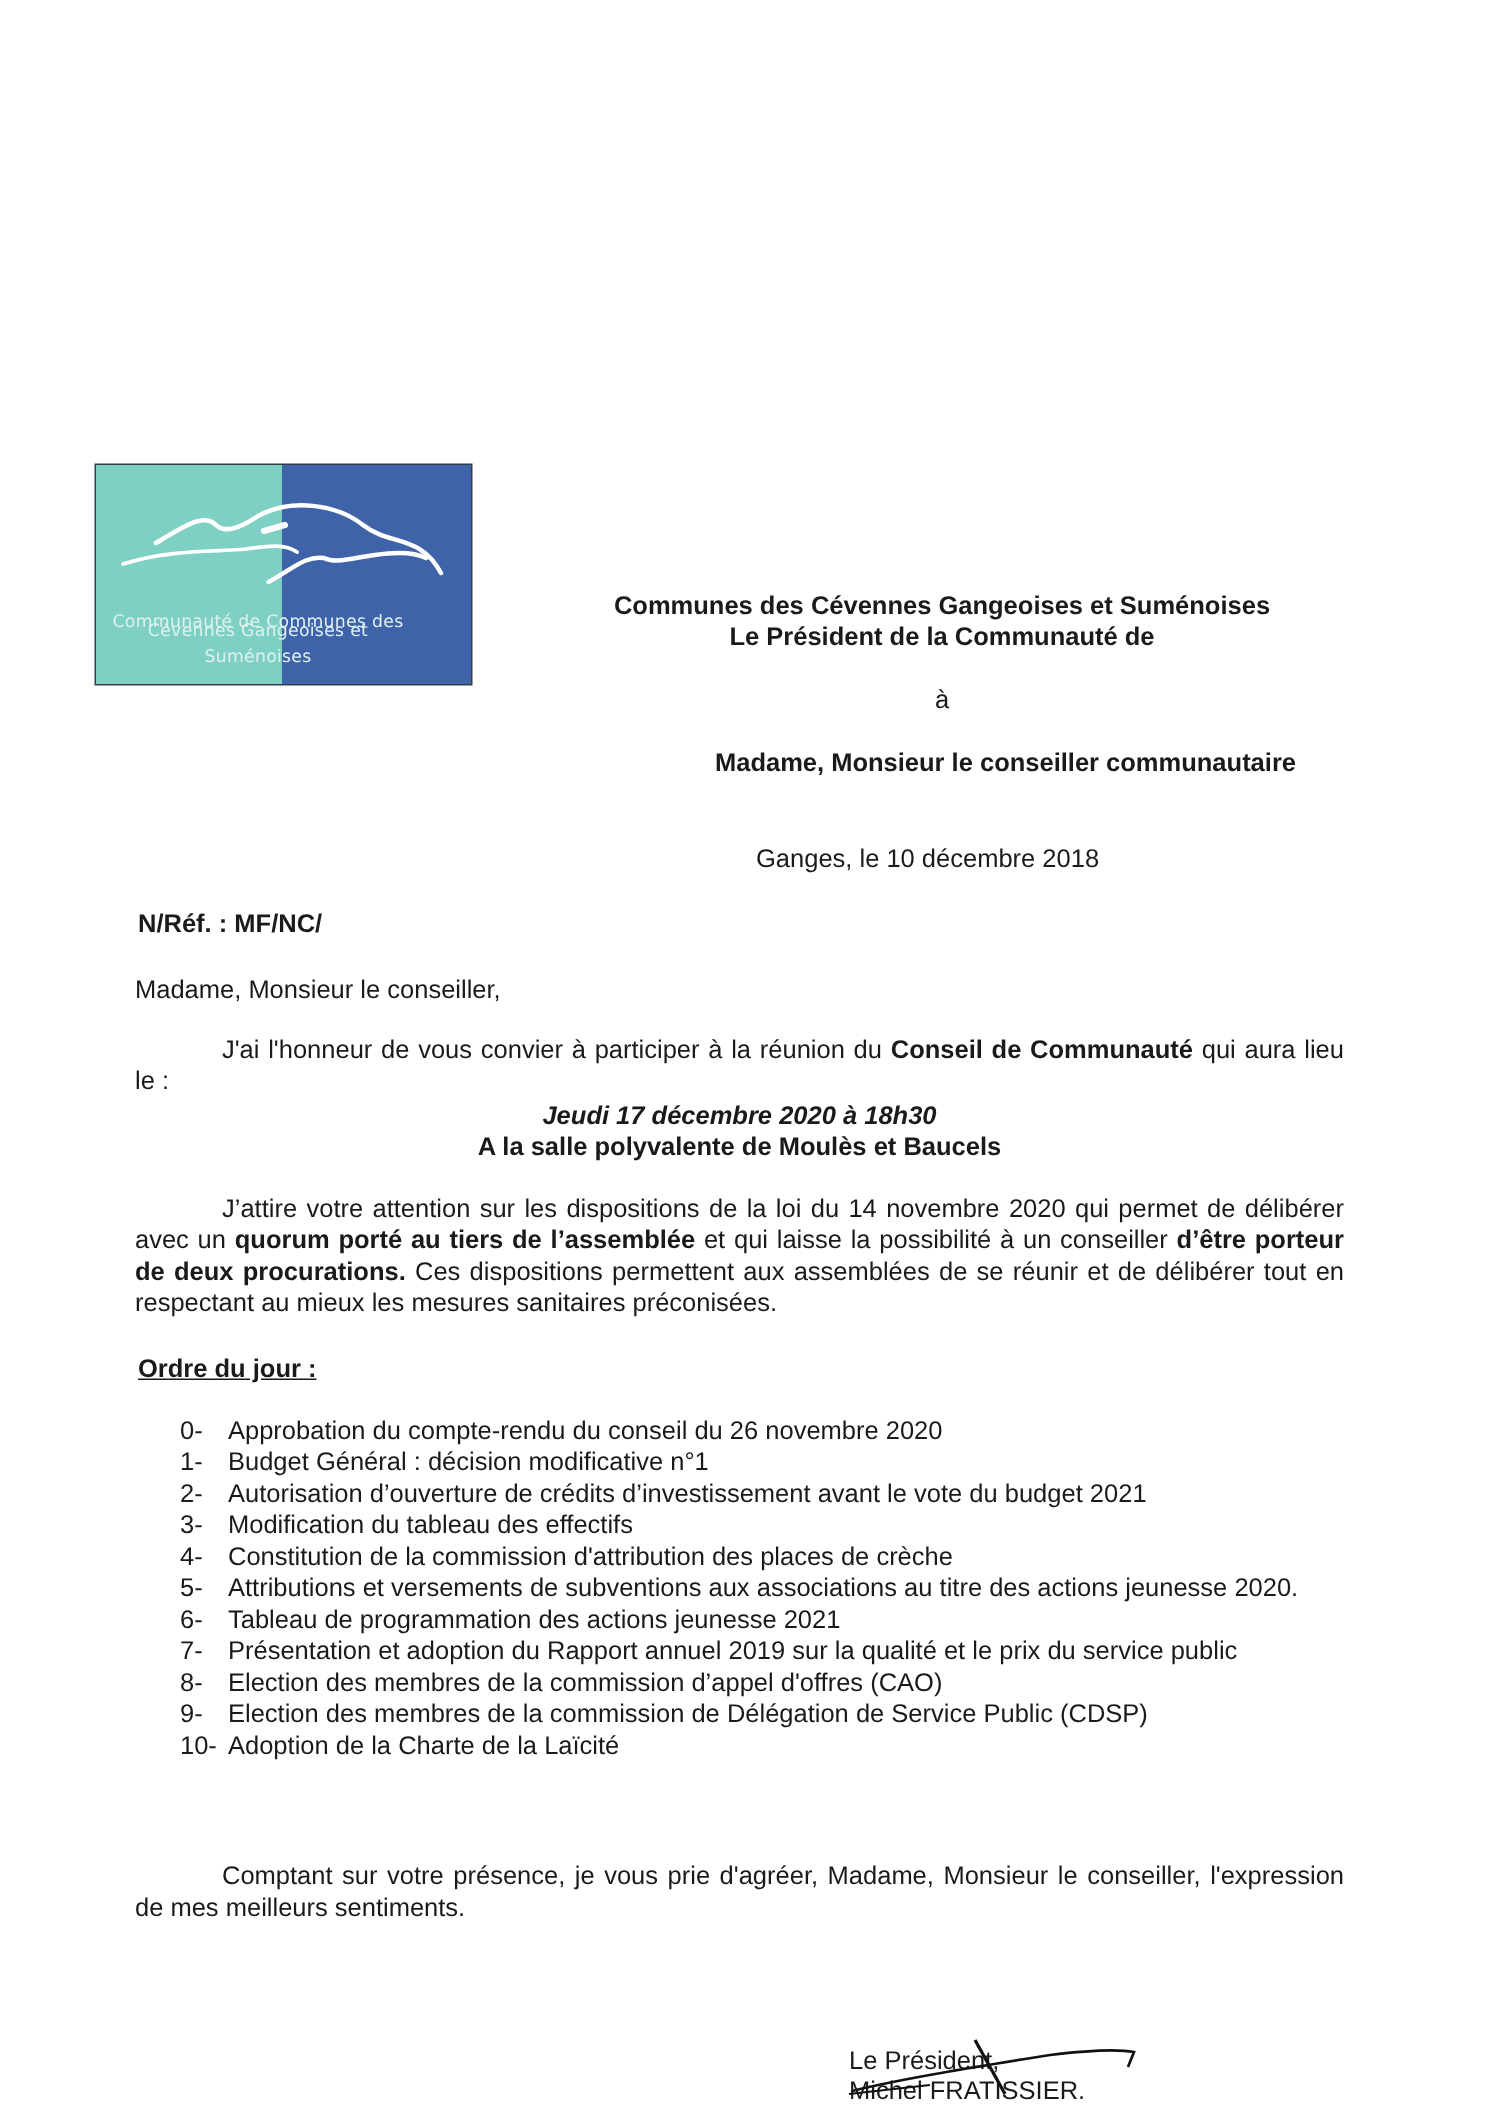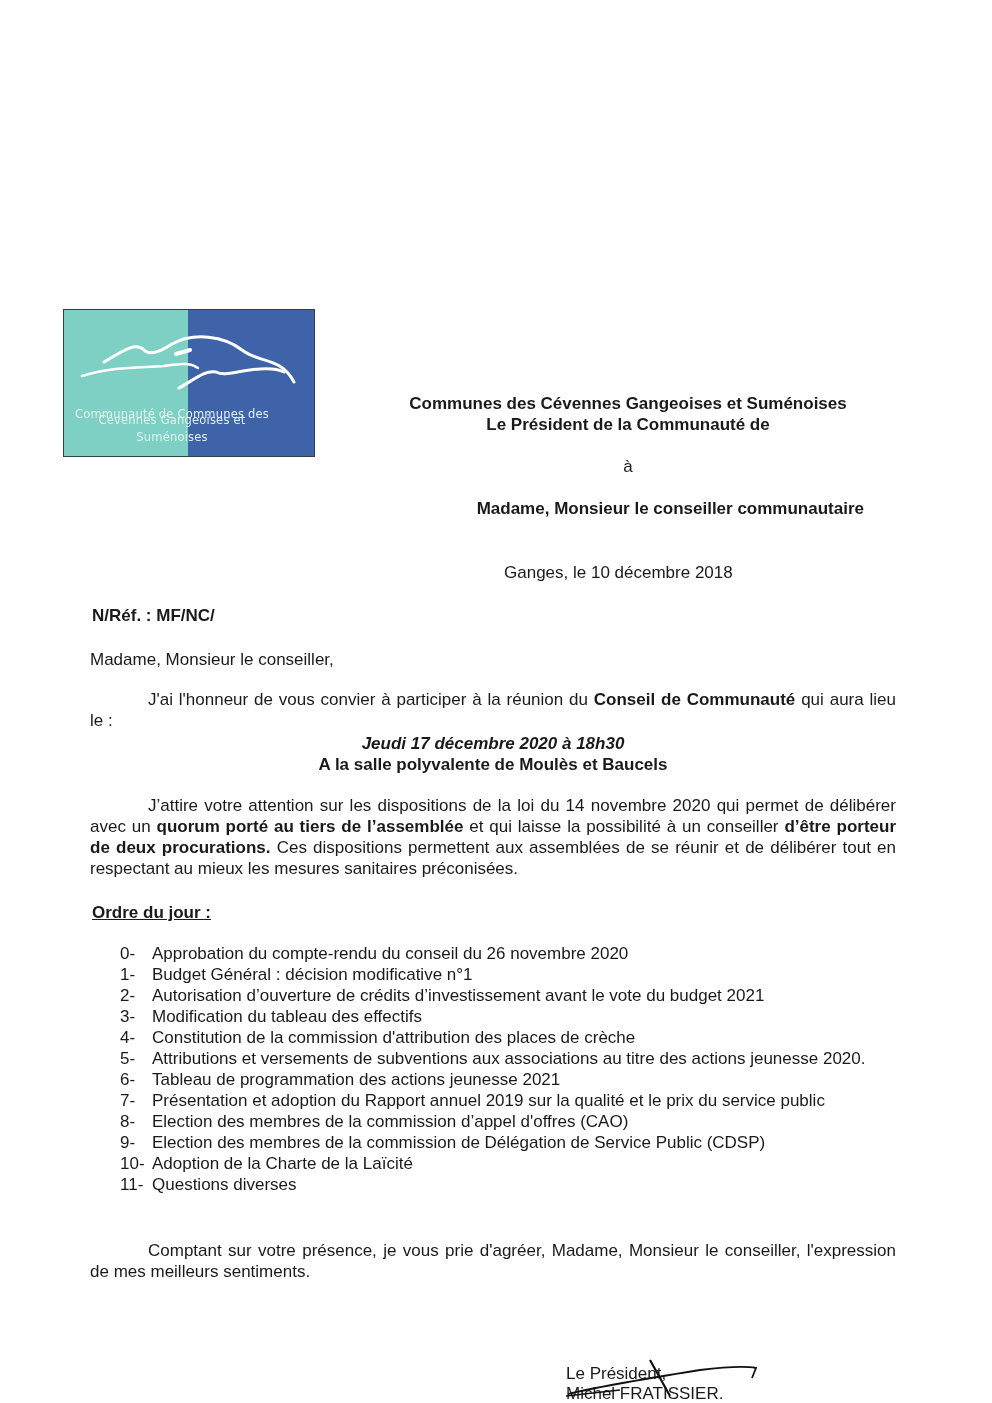--- a/index.html
+++ b/index.html
@@ -76,21 +76,20 @@
   <li><span class="num">1-</span><span>Budget Général : décision modificative n°1</span></li>
   <li><span class="num">2-</span><span>Autorisation d’ouverture de crédits d’investissement avant le vote du budget 2021</span></li>
   <li><span class="num">3-</span><span>Modification du tableau des effectifs</span></li>
   <li><span class="num">4-</span><span>Constitution de la commission d'attribution des places de crèche</span></li>
   <li><span class="num">5-</span><span>Attributions et versements de subventions aux associations au titre des actions jeunesse 2020.</span></li>
   <li><span class="num">6-</span><span>Tableau de programmation des actions jeunesse 2021</span></li>
   <li><span class="num">7-</span><span>Présentation et adoption du Rapport annuel 2019 sur la qualité et le prix du service public</span></li>
   <li><span class="num">8-</span><span>Election des membres de la commission d’appel d'offres (CAO)</span></li>
   <li><span class="num">9-</span><span>Election des membres de la commission de Délégation de Service Public (CDSP)</span></li>
   <li><span class="num">10-</span><span>Adoption de la Charte de la Laïcité</span></li>
-  <li><span class="num">11-</span><span>Questions diverses</span></li>
 </ul>
 
 <div class="abs para" style="top:1240px;">
   <span class="indent"></span><span>Comptant sur votre présence, je vous prie d'agréer, Madame, Monsieur le conseiller, l'expression de mes meilleurs sentiments.</span>
 </div>
 
 <div class="abs sig">
   <div>Le Président,</div>
   <div>Michel FRATISSIER.</div>
 </div>

